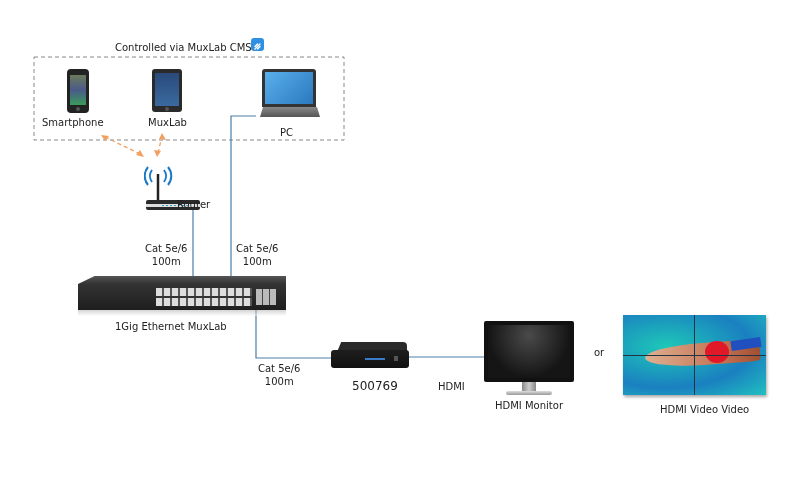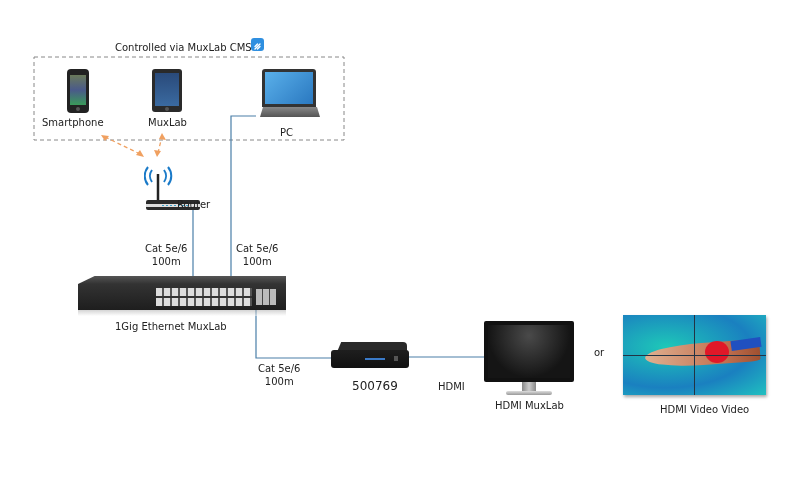--- a/index.html
+++ b/index.html
@@ -109,21 +109,21 @@
 </div>
 <div class="lbl" style="left:352px;top:380px;font-size:12px;">500769</div>
 
 <div class="abs" style="left:484px;top:321px;width:90px;height:76px;">
   <div style="position:absolute;left:0;top:0;width:90px;height:61px;background:#111;border-radius:2px;">
     <div style="position:absolute;left:4px;top:4px;width:82px;height:53px;background:radial-gradient(ellipse at 50% 20%,#4a4a4a,#151515 70%);"></div>
   </div>
   <div style="position:absolute;left:38px;top:61px;width:14px;height:9px;background:linear-gradient(90deg,#888,#ccc,#888);"></div>
   <div style="position:absolute;left:22px;top:70px;width:46px;height:4px;background:linear-gradient(#ddd,#999);border-radius:2px;"></div>
 </div>
-<div class="lbl" style="left:495px;top:399px;">HDMI MuxLab</div>
+<div class="lbl" style="left:495px;top:399px;">HDMI Monitor</div>
 
 <div class="lbl" style="left:594px;top:346px;">or</div>
 
 <div class="abs" style="left:623px;top:315px;width:143px;height:80px;background:radial-gradient(ellipse at 30% 40%,#1ec8b8,#1a80c0 60%,#20c0c0);box-shadow:1px 2px 3px rgba(0,0,0,.35);overflow:hidden;">
   <div style="position:absolute;left:22px;top:28px;width:115px;height:22px;background:linear-gradient(90deg,#e0b090,#c07050 70%,#a05030);border-radius:50% 10% 10% 50%;transform:rotate(-4deg);"></div>
   <div style="position:absolute;left:82px;top:26px;width:24px;height:22px;border-radius:50%;background:#e01828;"></div>
   <div style="position:absolute;left:108px;top:24px;width:30px;height:10px;background:#2050c0;transform:rotate(-8deg);"></div>
   <div style="position:absolute;left:71px;top:0;width:1px;height:80px;background:#234;"></div>
   <div style="position:absolute;left:0;top:40px;width:143px;height:1px;background:#234;"></div>
 </div>

